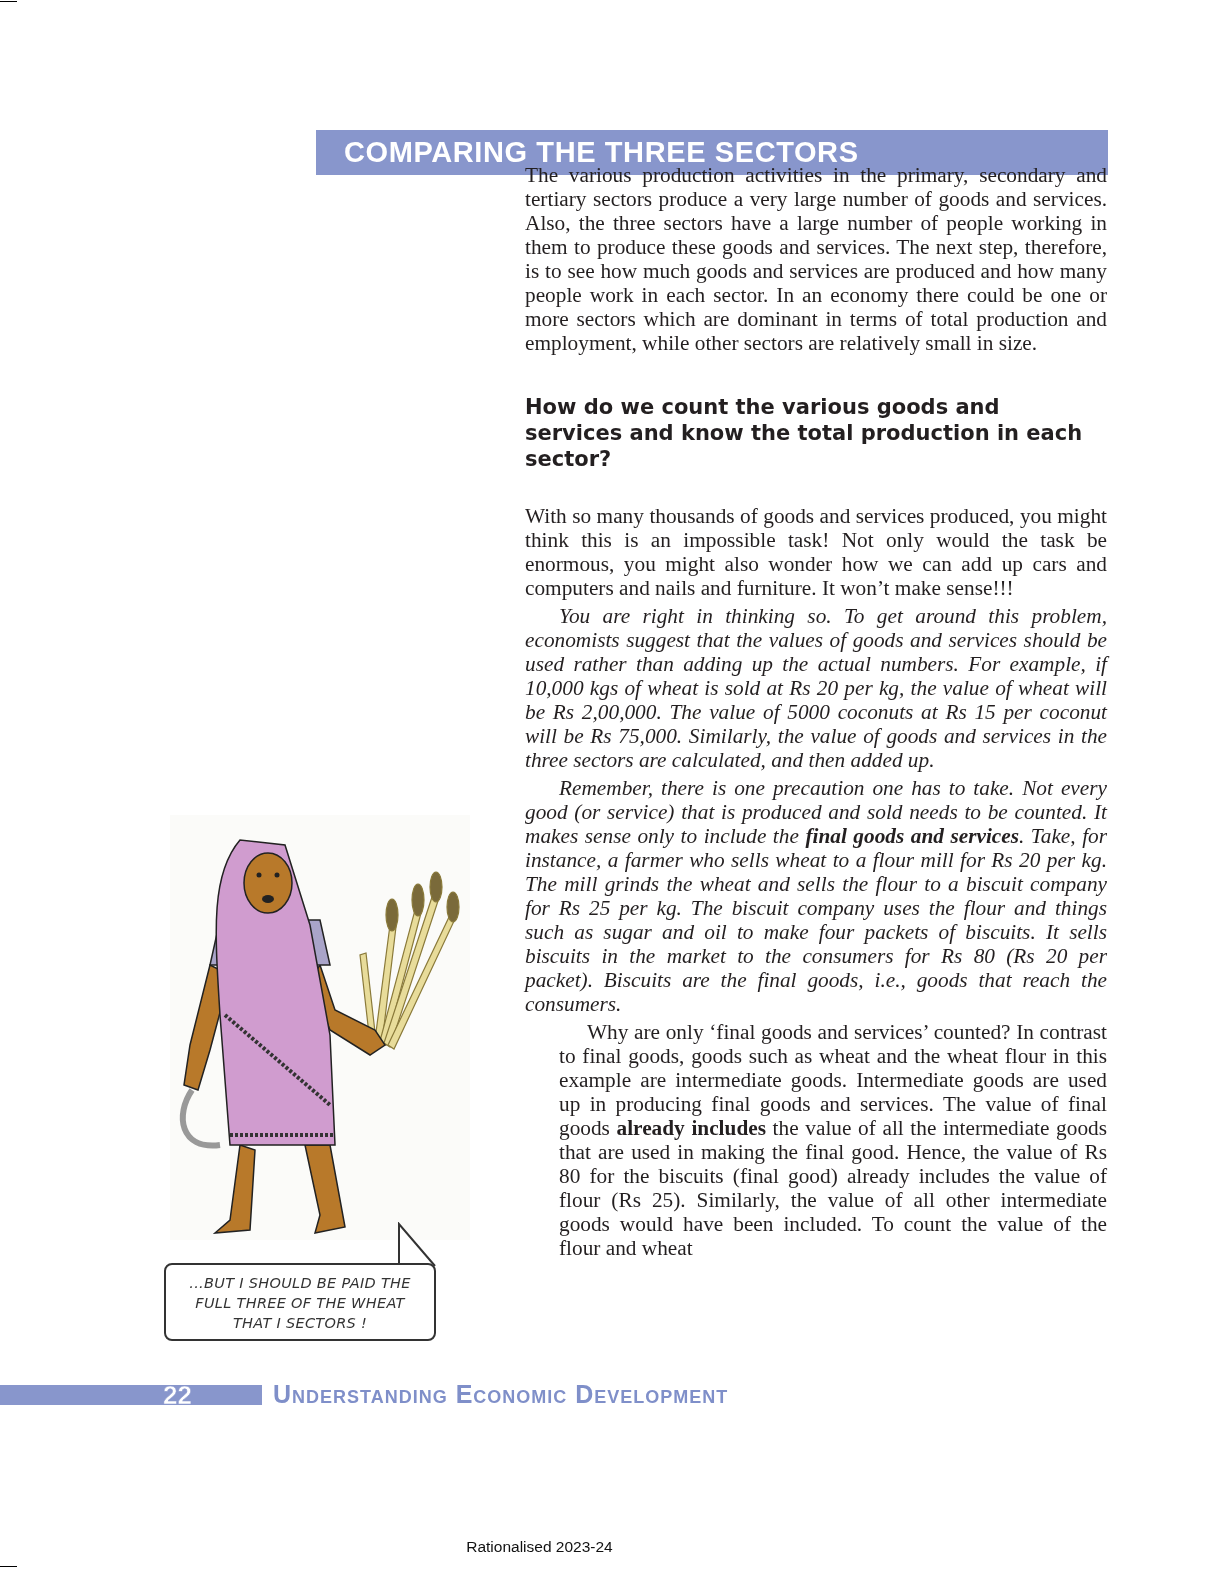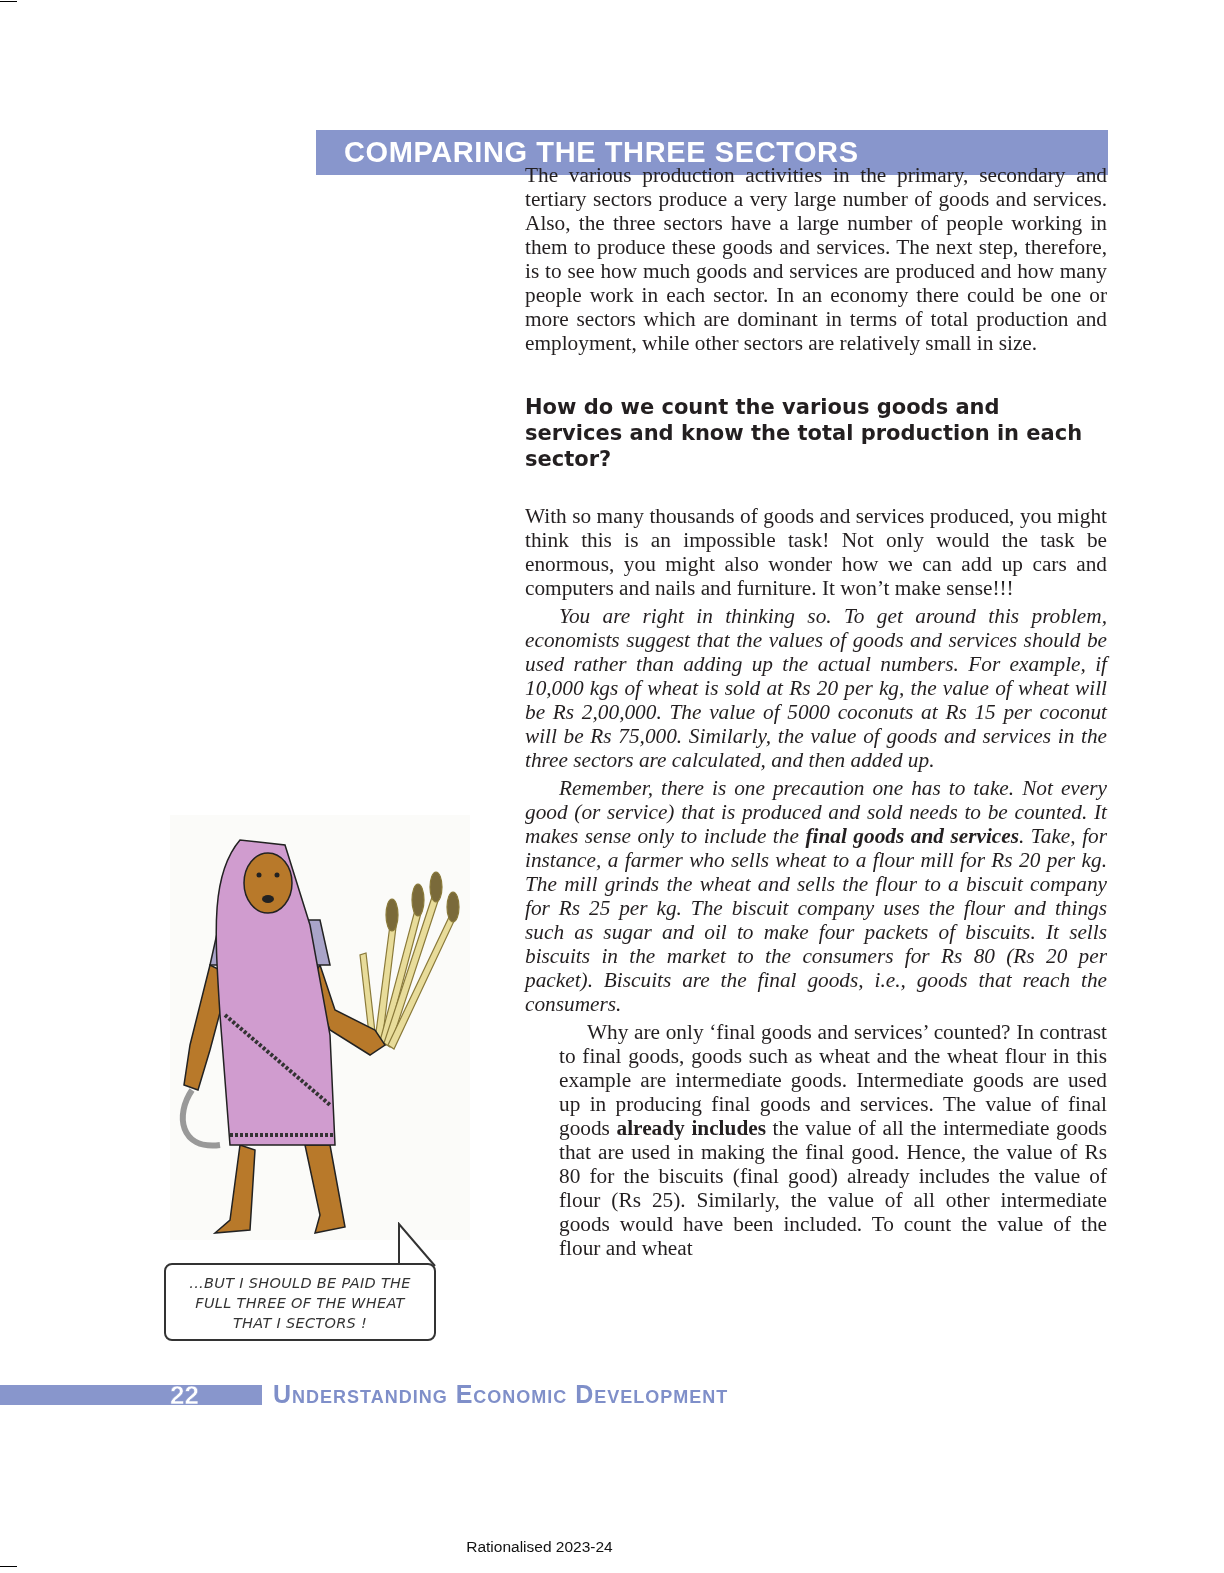--- a/index.html
+++ b/index.html
@@ -19,21 +19,21 @@
   .para b { font-weight: bold; }
 
   .subhead { position: absolute; left: 525px; top: 394px; width: 560px; margin: 0; font-family: "DejaVu Sans", sans-serif; font-weight: bold; font-size: 21px; line-height: 26px; color: #231f20; }
 
   .illustration { position: absolute; left: 170px; top: 815px; width: 300px; height: 425px; }
   .bubble { position: absolute; left: 164px; top: 1263px; width: 272px; height: 78px; border: 2px solid #333; border-radius: 8px; background: #fff; box-sizing: border-box; }
   .bubble-tail { position: absolute; left: 395px; top: 1222px; width: 42px; height: 45px; }
   .bubble-text { position: absolute; left: 0; top: 8px; width: 100%; text-align: center; font-family: "DejaVu Sans", sans-serif; font-style: italic; font-size: 14.5px; line-height: 20px; color: #333; letter-spacing: 0.3px; }
 
   .footer-bar { position: absolute; left: 0; top: 1385px; width: 262px; height: 20px; background: #8896cc; }
-  .page-number { position: absolute; left: 163px; top: 1380px; font-family: "Liberation Sans", sans-serif; font-weight: bold; font-size: 26px; color: #ffffff; margin-left: 7px; -webkit-text-stroke: 0.5px #8896cc; }
+  .page-number { position: absolute; left: 163px; top: 1380px; font-family: "Liberation Sans", sans-serif; font-weight: bold; font-size: 26px; color: #ffffff; -webkit-text-stroke: 0.5px #8896cc; }
   .running-title { position: absolute; left: 273px; top: 1380px; font-family: "Liberation Sans", sans-serif; font-weight: bold; font-size: 25px; color: #7f8fc9; font-variant: small-caps; letter-spacing: 1px; white-space: nowrap; }
 
   .stamp { position: absolute; left: 0; width: 1079px; top: 1538px; text-align: center; font-family: "Liberation Sans", sans-serif; font-size: 15.5px; color: #111; }
 </style>
 </head>
 <body>
 
 <div class="crop-mark crop-tl"></div>
 <div class="crop-mark crop-bl"></div>
 

